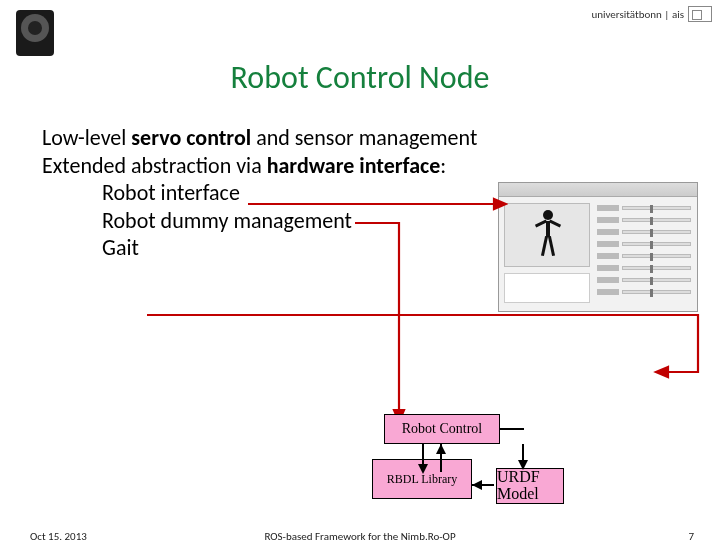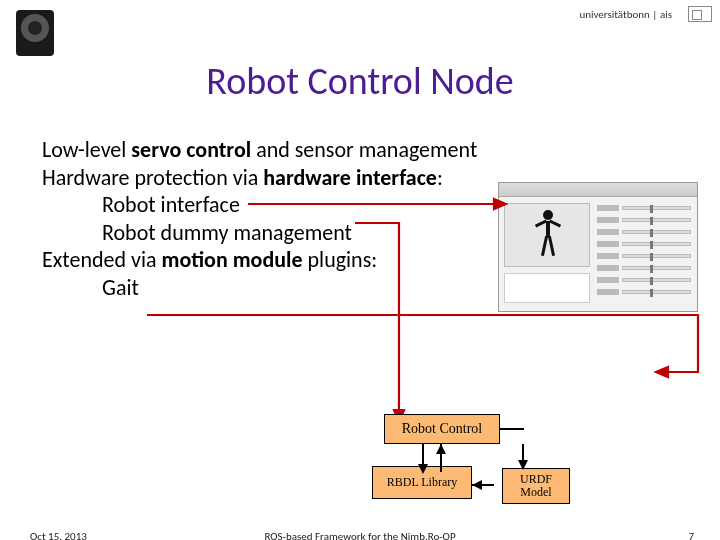--- a/index.html
+++ b/index.html
@@ -13,32 +13,32 @@
 
   .hw-photo {
     position: absolute; top: 4px; left: 4px; width: 62px; height: 58px;
   }
   .hw-body { position:absolute; left:12px; top:6px; width:38px; height:46px; background:#1a1a1a; border-radius:4px; }
   .hw-face { position:absolute; left:17px; top:10px; width:28px; height:28px; background:#555; border-radius:50%; }
   .hw-knob { position:absolute; left:24px; top:17px; width:14px; height:14px; background:#222; border-radius:50%; }
 
   .logo {
     position:absolute; top:6px; right:8px;
-    font-size:11px; color:#333; display:flex; align-items:center; gap:16px;
+    font-size:11px; color:#333; display:flex; align-items:center; gap:4px;
   }
   .logo-box { width:24px; height:16px; border:1px solid #888; display:inline-block; position:relative; }
   .logo-box::before { content:""; position:absolute; left:3px; top:3px; width:8px; height:8px; border:1px solid #888; }
 
   .title {
     position:absolute; top:58px; left:0; width:100%;
-    text-align:center; font-size:38px; font-weight:400; color:#4c1d95;
+    text-align:center; font-size:32px; font-weight:400; color:#15803d;
   }
 
   .content {
-    position:absolute; top:136px; left:42px; width:636px;
+    position:absolute; top:124px; left:42px; width:636px;
     font-size:22px; line-height:1.25; color:#000;
   }
   .indent { margin-left:60px; }
 
   .gui-thumb {
     position:absolute; top:182px; right:22px; width:200px; height:130px;
     background:#f2f2f2; border:1px solid #999;
   }
   .gui-title { height:14px; background:linear-gradient(#ddd,#ccc); border-bottom:1px solid #aaa; }
   .gui-left { position:absolute; left:5px; top:20px; width:86px; height:64px; background:#e6e6e6; border:1px solid #bbb; }
@@ -55,24 +55,24 @@
   .gui-sl { position:absolute; right:6px; top:20px; width:94px; }
   .gui-sl .row { height:9px; margin-bottom:3px; display:flex; align-items:center; gap:3px; }
   .gui-sl .lab { width:22px; height:6px; background:#bbb; }
   .gui-sl .bar { flex:1; height:4px; background:#ddd; border:1px solid #bbb; position:relative; }
   .gui-sl .bar::after { content:""; position:absolute; left:40%; top:-2px; width:3px; height:8px; background:#777; }
 
   .arrow { position:absolute; stroke:#c00000; stroke-width:2.2; fill:none; }
   .arrow-head { fill:#c00000; }
 
   .diagram { position:absolute; left:322px; top:414px; width:280px; height:90px; }
-  .dbox { position:absolute; border:1.5px solid #000; background:#fdba74; text-align:center; font-family:"Times New Roman", serif; display:flex; align-items:center; justify-content:center; }
+  .dbox { position:absolute; border:1.5px solid #000; background:#f9a8d4; text-align:left; font-family:"Times New Roman", serif; display:flex; align-items:center; justify-content:center; }
   .dbox.rc { left:62px; top:0; width:116px; height:30px; font-size:14px; }
-  .dbox.rb { left:50px; top:52px; width:100px; height:33px; font-size:12px; }
-  .dbox.ur { left:180px; top:54px; width:68px; height:36px; font-size:12px; line-height:1.05; }
+  .dbox.rb { left:50px; top:45px; width:100px; height:40px; font-size:12px; }
+  .dbox.ur { left:174px; top:54px; width:68px; height:36px; font-size:16px; line-height:1.05; }
   .dline { position:absolute; background:#000; }
 
   .footer { position:absolute; bottom:10px; left:0; width:100%; font-size:11px; color:#222; }
   .f-date { position:absolute; left:30px; }
   .f-mid  { position:absolute; left:0; width:100%; text-align:center; }
   .f-num  { position:absolute; right:26px; }
 
   b { font-weight:700; }
 </style>
 </head>
@@ -89,27 +89,24 @@
   <span class="logo-box"></span>
 </div>
 
 <div class="title">Robot Control Node</div>
 
 <div class="content">
   <div>
     <span>Low-level </span><b>servo control</b><span> and sensor management</span>
   </div>
   <div>
-    <span>Hardware protection via </span><b>hardware interface</b><span>:</span>
+    <span>Extended abstraction via </span><b>hardware interface</b><span>:</span>
   </div>
   <div class="indent">Robot interface</div>
   <div class="indent">Robot dummy management</div>
-  <div>
-    <span>Extended via </span><b>motion module</b><span> plugins:</span>
-  </div>
   <div class="indent">Gait</div>
 </div>
 
 <div class="gui-thumb">
   <div class="gui-title"></div>
   <div class="gui-left">
     <div class="gui-fig">
       <div class="h"></div>
         <div class="t"></div>
       <div class="a l"></div>

